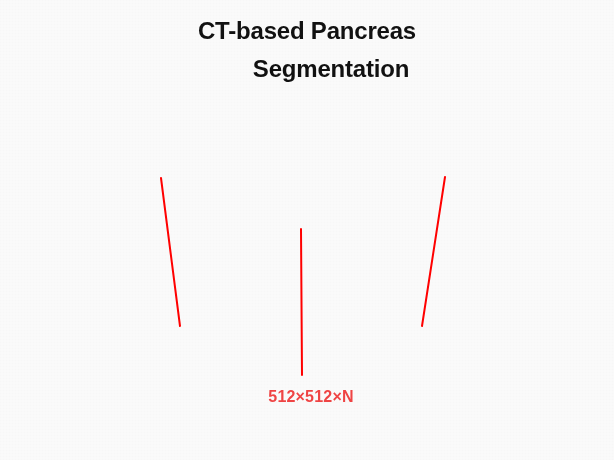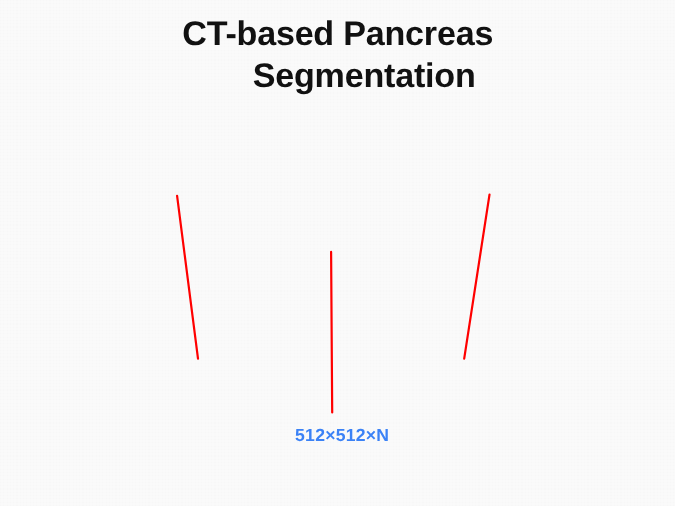--- a/index.html
+++ b/index.html
@@ -28,21 +28,21 @@
   #title-block {
     position: absolute;
     left: 0;
     top: 12px;
     width: 614px;
     text-align: center;
   }
   .title-line {
     display: block;
     color: #111111;
-    font-size: 31px;
+    font-size: 24px;
     font-weight: bold;
     line-height: 38px;
     letter-spacing: -0.2px;
     white-space: nowrap;
   }
   #diagram {
     position: absolute;
     left: 0;
     top: 0;
   }
@@ -71,17 +71,17 @@
     <span class="title-line" style="color: rgb(17, 17, 17);">CT-based Pancreas</span>
     <span class="title-line" style="color: rgb(17, 17, 17); padding-left: 48px;">Segmentation</span>
   </div>
 
   <svg id="diagram" width="614" height="460">
     <line stroke-linecap="round" x1="161" y1="178" x2="180" y2="326" stroke="#ff0000" stroke-width="2"></line>
     <line stroke-linecap="round" x1="301" y1="229" x2="302" y2="375" stroke="#ff0000" stroke-width="2"></line>
     <line stroke-linecap="round" x1="445" y1="177" x2="422" y2="326" stroke="#ff0000" stroke-width="2"></line>
   </svg>
 
-  <div id="dim-label" style="color: #3b82f6;">
+  <div id="dim-label" style="color: #ef4444;">
     <span class="shift">512×512×N</span>
   </div>
 
 </div>
 
 </body></html>

